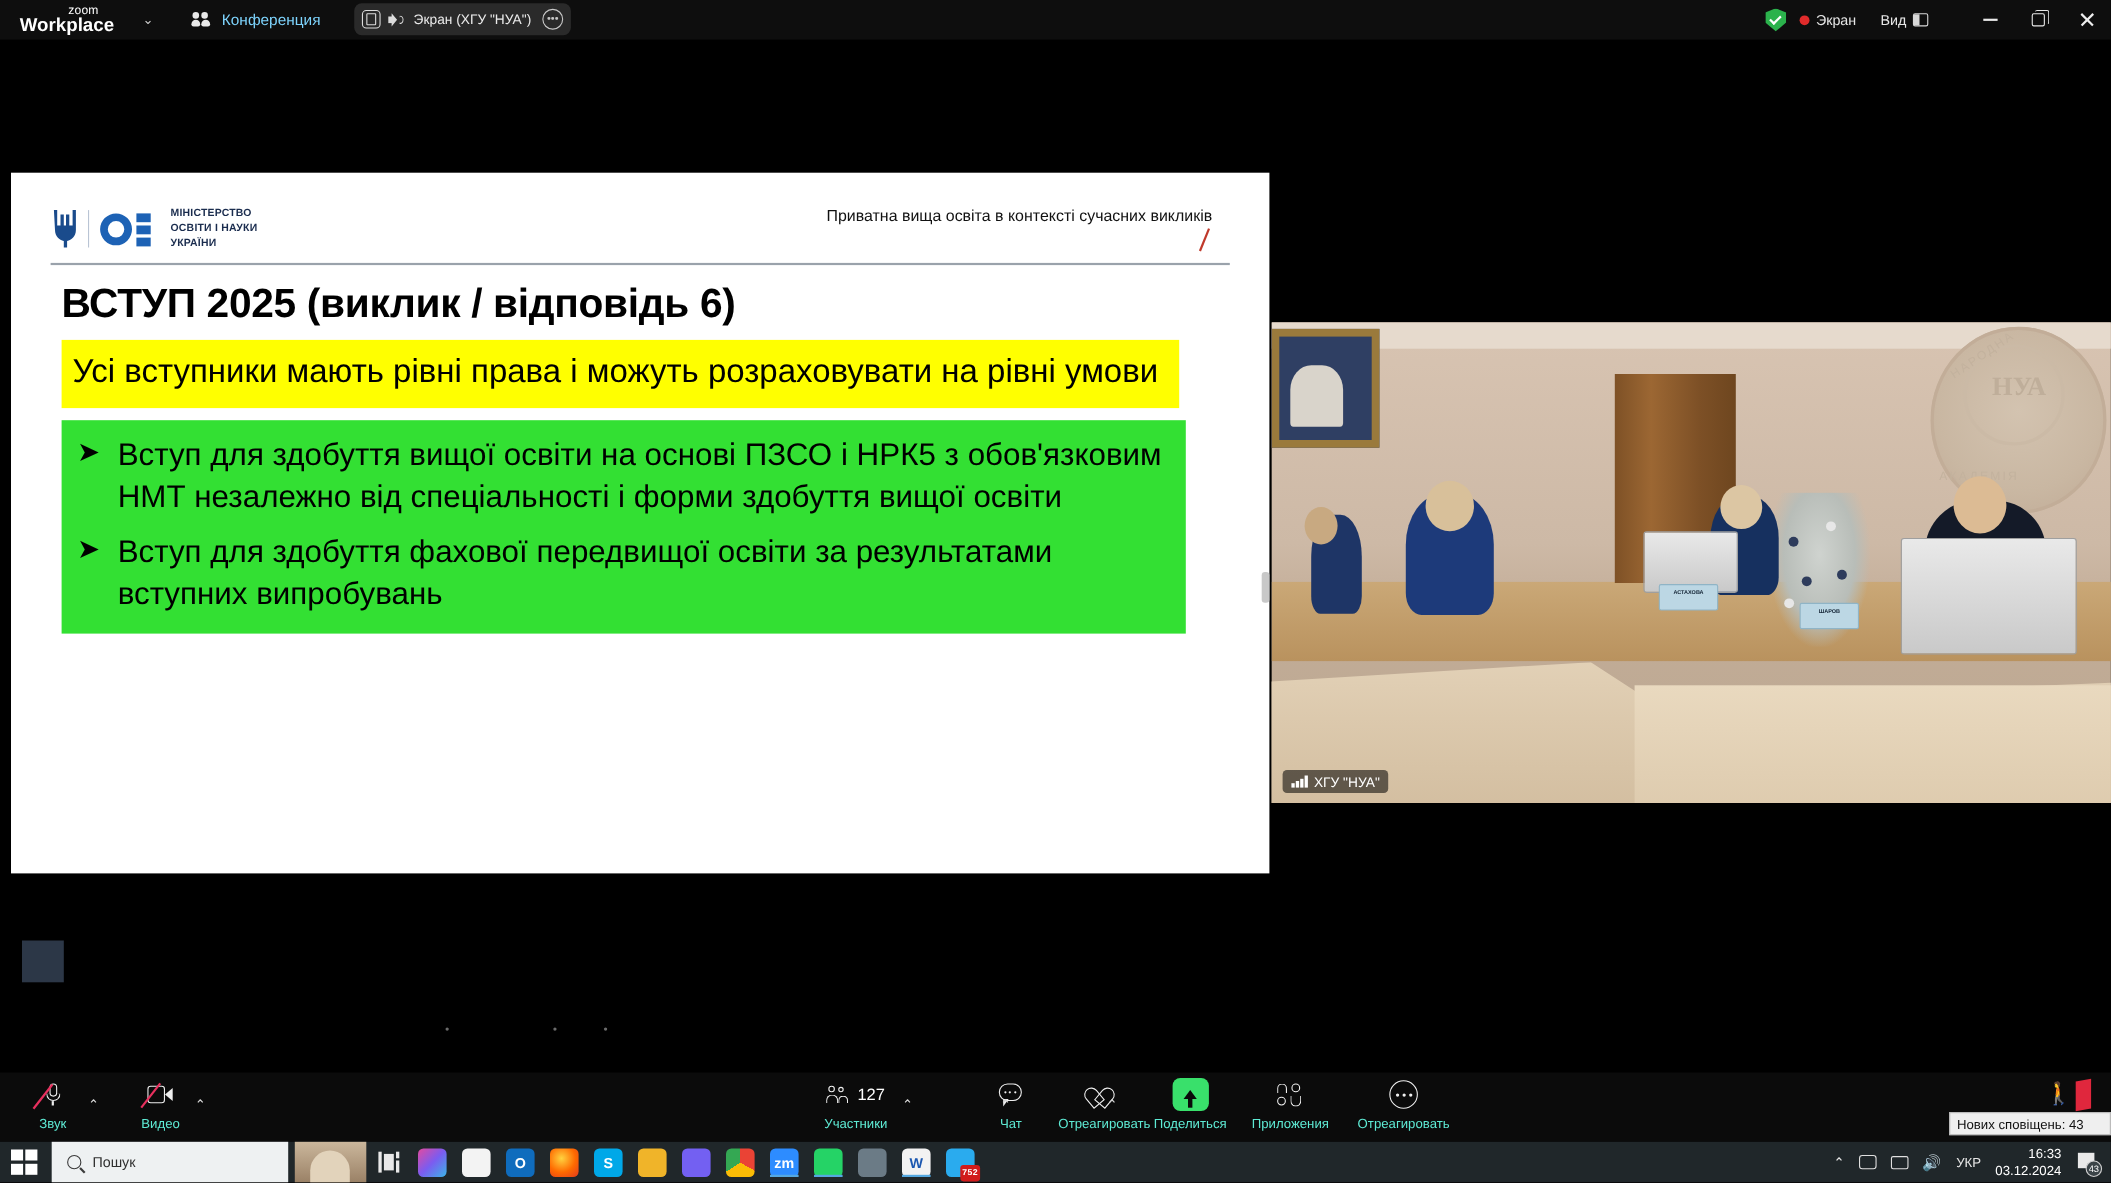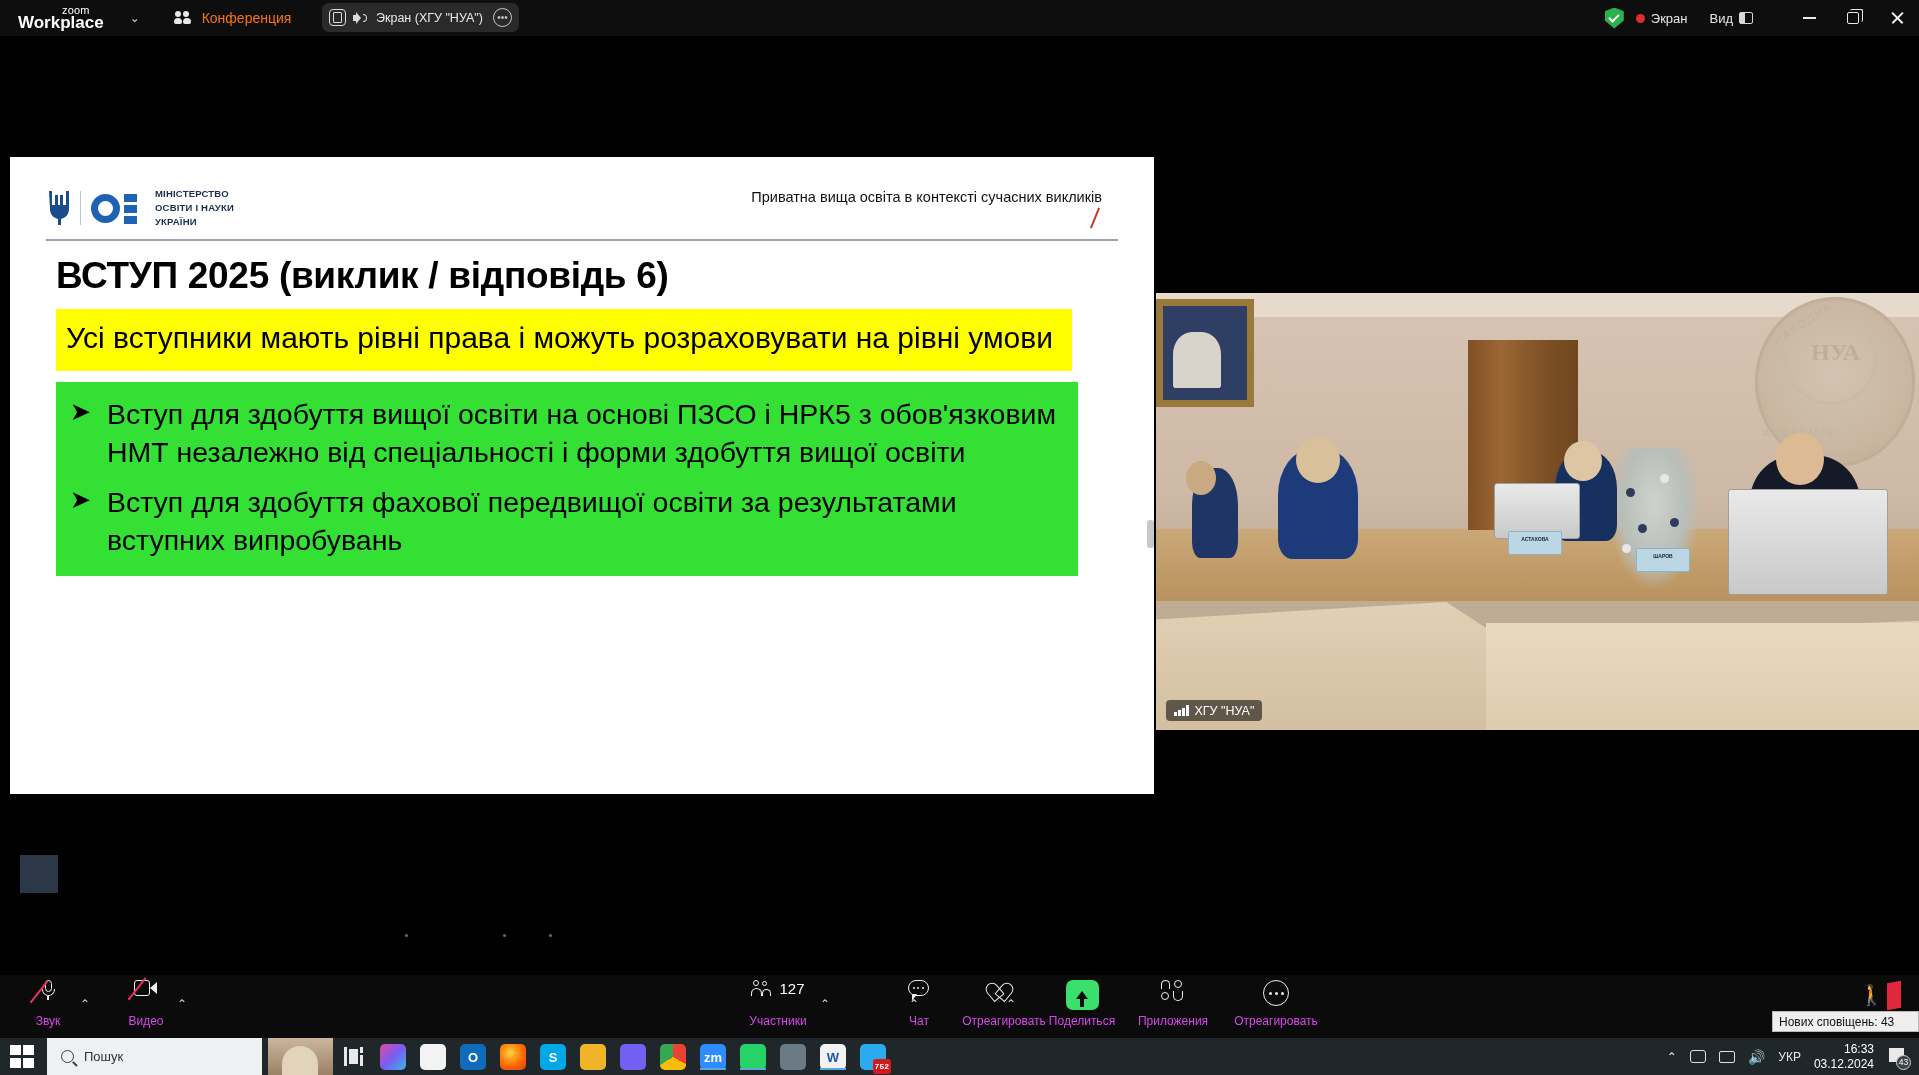--- a/index.html
+++ b/index.html
@@ -15,21 +15,21 @@
   .titlebar {
     position: absolute; left: 0; top: 0; width: 1919px; height: 36px;
     background: #0e0e0e; display: flex; align-items: center;
   }
   .zoom-logo { margin-left: 18px; line-height: 1; color: #fff; }
   .zoom-logo .z1 { font-size: 11px; letter-spacing: .2px; display: block; margin-left: 44px; }
   .zoom-logo .z2 { font-size: 17px; font-weight: bold; display: block; margin-top: -2px; }
   .tb-caret {
     margin-left: 22px; color: #cfcfcf; font-size: 12px; width: 18px; text-align: center;
   }
-  .tb-conf { display: flex; align-items: center; gap: 9px; margin-left: 30px; color: #f97316; font-size: 14px; }
+  .tb-conf { display: flex; align-items: center; gap: 9px; margin-left: 30px; color: #7dd3fc; font-size: 14px; }
   .people-ico { width: 19px; height: 15px; position: relative; display:inline-block; }
   .people-ico i { position: absolute; background: #e9e9e9; }
   .people-ico i.h1 { width:6px; height:6px; border-radius:50%; left:1px; top:0; }
   .people-ico i.h2 { width:6px; height:6px; border-radius:50%; left:9px; top:0; }
   .people-ico i.b1 { width:8px;height:6px;border-radius:4px 4px 2px 2px; left:0; top:7px; }
   .people-ico i.b2 { width:8px;height:6px;border-radius:4px 4px 2px 2px; left:9px; top:7px; }
 
   .sharepill {
     position: absolute; left: 322px; top: 3px; width: 197px; height: 29px;
     background: #2a2a2a; border-radius: 7px; display: flex; align-items: center; gap: 7px;
@@ -152,22 +152,22 @@
     background: rgba(0,0,0,.55); border-radius:4px; padding:0 8px; color:#fff; font-size:12.5px;
   }
   .bars { display:flex; align-items:flex-end; gap:1.5px; height:11px;}
   .bars i { width:2.5px; background:#fff; }
   .bars i:nth-child(1){height:4px;} .bars i:nth-child(2){height:6px;}
   .bars i:nth-child(3){height:8px;} .bars i:nth-child(4){height:11px;}
 
   
   .bottombar { position:absolute; left:0; top:975px; width:1919px; height:63px; background:#0b0b0b; }
   .bi { position:absolute; top:5px; display:flex; flex-direction:column; align-items:center; width:96px; }
-  .bi .glyph { height:30px; display:flex; justify-content:center; position:relative; }
-  .bi .lbl { color:#d946ef; font-size:12px; margin-top:4px; white-space:nowrap; }
+  .bi .glyph { height:30px; display:flex; align-items:center; justify-content:center; position:relative; }
+  .bi .lbl { color:#5eead4; font-size:12px; margin-top:4px; white-space:nowrap; }
   .caretup { position:absolute; top:18px; color:#d5d5d5; font-size:11px; }
 
   .mic { width:13px;height:20px;position:relative; }
   .mic .cap { position:absolute; left:3px; top:0; width:7px;height:12px;border-radius:4px;border:1.6px solid #eee;}
   .mic .arc { position:absolute; left:0; top:9px; width:13px;height:7px;border:1.6px solid #eee;border-top:none;border-radius:0 0 8px 8px;}
   .mic .st { position:absolute; left:5.8px; top:16px; width:1.6px;height:4px;background:#eee;}
   .slash { position:absolute; left:-4px; top:-2px; width:2.3px; height:28px; background:#e8305e; transform:rotate(38deg); }
   .cam { width:24px;height:16px;position:relative;}
   .cam .bd{position:absolute;left:0;top:0;width:16px;height:16px;border:1.7px solid #eee;border-radius:3px;}
   .cam .tr{position:absolute;left:16px;top:2px;width:0;height:0;border-style:solid;border-width:6px 7px 6px 0;border-color:transparent #eee transparent transparent;}

